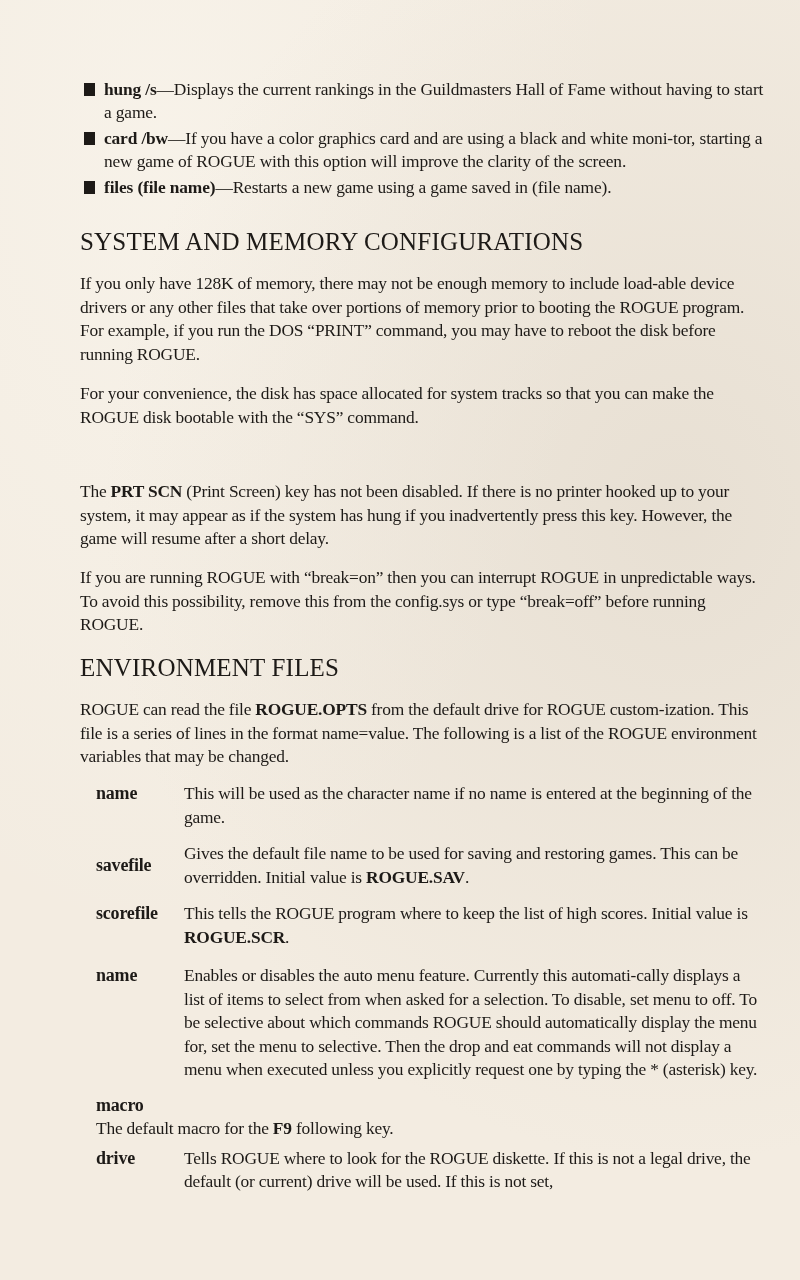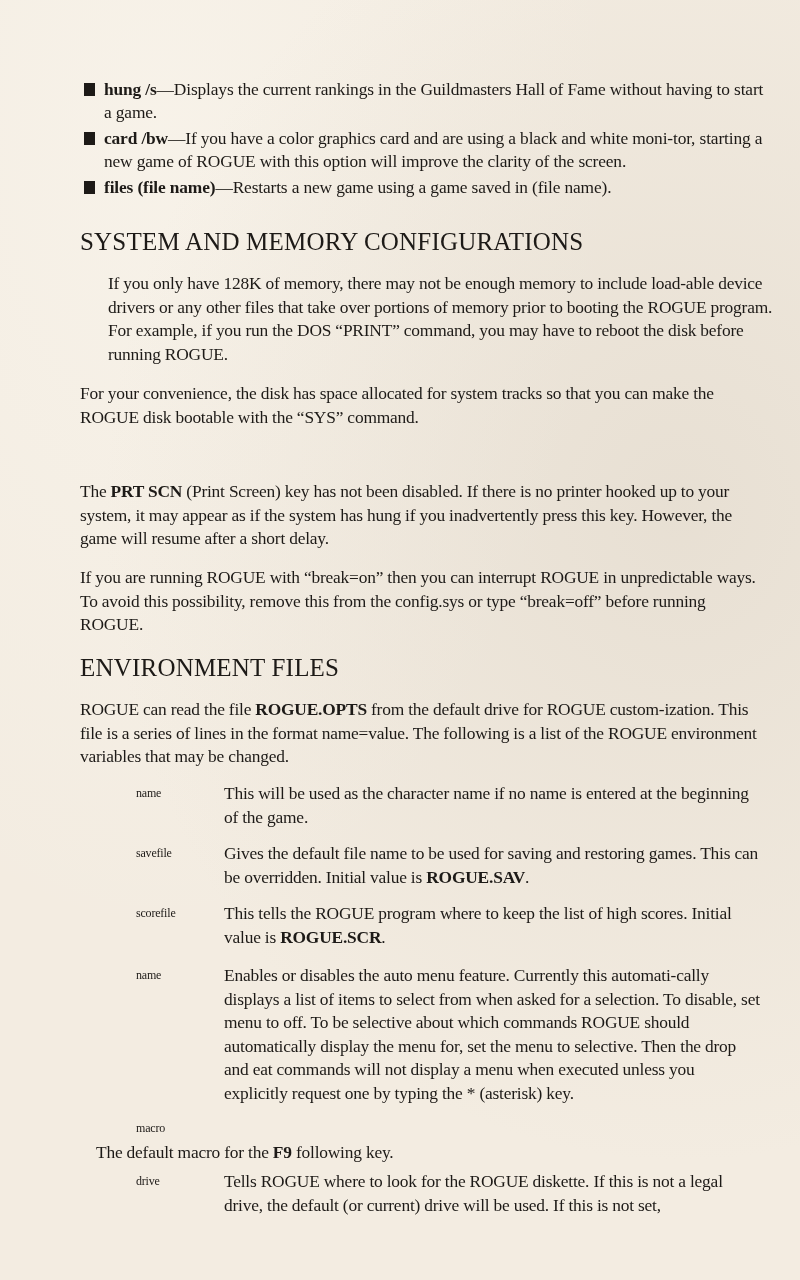--- a/index.html
+++ b/index.html
@@ -15,21 +15,21 @@
   }
   .page { position: absolute; left: 0; top: 0; width: 800px; height: 1280px; }
   .bullet-list { position: absolute; left: 84px; top: 78px; width: 680px; margin: 0; padding: 0; list-style: none; }
   .bullet-item { position: relative; padding-left: 20px; font-size: 17.4px; line-height: 23px; margin-bottom: 3px; letter-spacing: -0.15px; }
   .bullet-mark { position: absolute; left: 0; top: 5px; width: 11px; height: 13px; background: #1d1a17; }
   .b { font-weight: bold; }
   h2 { margin: 0; font-weight: normal; font-size: 25px; letter-spacing: 0.2px; position: absolute; left: 80px; }
   .para { position: absolute; left: 80px; width: 680px; margin: 0; font-size: 17.4px; line-height: 23.5px; letter-spacing: -0.2px; }
   .deflist { position: absolute; left: 96px; top: 782px; width: 664px; }
   .defrow { display: flex; margin-bottom: 12px; font-size: 17.4px; line-height: 23.5px; letter-spacing: -0.2px; }
-  .term { width: 88px; flex: none; font-weight: normal; font-size: 12px; margin-left: 40px; }
+  .term { width: 88px; flex: none; font-weight: bold; font-size: 18px; }
   .def { flex: 1; }
 </style>
 </head>
 <body>
 
 <div class="page">
 
   <ul class="bullet-list">
     <li class="bullet-item">
       <span class="bullet-mark"></span>
@@ -39,35 +39,35 @@
       <span class="bullet-mark"></span>
       <span class="b">card /bw</span><span>—If you have a color graphics card and are using a black and white moni-tor, starting a new game of ROGUE with this option will improve the clarity of the screen.</span>
     </li>
     <li class="bullet-item">
       <span class="bullet-mark"></span>
       <span class="b">files (file name)</span><span>—Restarts a new game using a game saved in (file name).</span>
     </li>
   </ul>
 
   <h2 style="top:228px;">SYSTEM AND MEMORY CONFIGURATIONS</h2>
-  <p class="para" style="top:272px;margin-left:28px;">If you only have 128K of memory, there may not be enough memory to include load-able device drivers or any other files that take over portions of memory prior to booting the ROGUE program. For example, if you run the DOS “PRINT” command, you may have to reboot the disk before running ROGUE.</p>
+  <p class="para" style="top:272px;">If you only have 128K of memory, there may not be enough memory to include load-able device drivers or any other files that take over portions of memory prior to booting the ROGUE program. For example, if you run the DOS “PRINT” command, you may have to reboot the disk before running ROGUE.</p>
   <p class="para" style="top:382px;">For your convenience, the disk has space allocated for system tracks so that you can make the ROGUE disk bootable with the “SYS” command.</p>
 
   <p class="para" style="top:480px;"><span>The </span><span class="b">PRT SCN</span><span> (Print Screen) key has not been disabled. If there is no printer hooked up to your system, it may appear as if the system has hung if you inadvertently press this key. However, the game will resume after a short delay.</span></p>
   <p class="para" style="top:566px;">If you are running ROGUE with “break=on” then you can interrupt ROGUE in unpredictable ways. To avoid this possibility, remove this from the config.sys or type “break=off” before running ROGUE.</p>
 
   <h2 style="top:654px;">ENVIRONMENT FILES</h2>
   <p class="para" style="top:698px;"><span>ROGUE can read the file </span><span class="b">ROGUE.OPTS</span><span> from the default drive for ROGUE custom-ization. This file is a series of lines in the format name=value. The following is a list of the ROGUE environment variables that may be changed.</span></p>
 
   <div class="deflist">
     <div class="defrow" style="margin-bottom:13px;">
       <div class="term">name</div>
       <div class="def"><span>This will be used as the character name if no name is entered at the beginning of the game.</span><span class="b"></span><span></span></div>
     </div>
-    <div class="defrow" style="margin-bottom:13px;">
+    <div class="defrow" style="margin-bottom:13px;align-items:center;">
       <div class="term">savefile</div>
       <div class="def"><span>Gives the default file name to be used for saving and restoring games. This can be overridden. Initial value is </span><span class="b">ROGUE.SAV</span><span>.</span></div>
     </div>
     <div class="defrow" style="margin-bottom:15px;">
       <div class="term">scorefile</div>
       <div class="def"><span>This tells the ROGUE program where to keep the list of high scores. Initial value is </span><span class="b">ROGUE.SCR</span><span>.</span></div>
     </div>
     <div class="defrow" style="margin-bottom:12px;">
       <div class="term">name</div>
       <div class="def"><span>Enables or disables the auto menu feature. Currently this automati-cally displays a list of items to select from when asked for a selection. To disable, set menu to off. To be selective about which commands ROGUE should automatically display the menu for, set the menu to selective. Then the drop and eat commands will not display a menu when executed unless you explicitly request one by typing the * (asterisk) key.</span><span class="b"></span><span></span></div>

